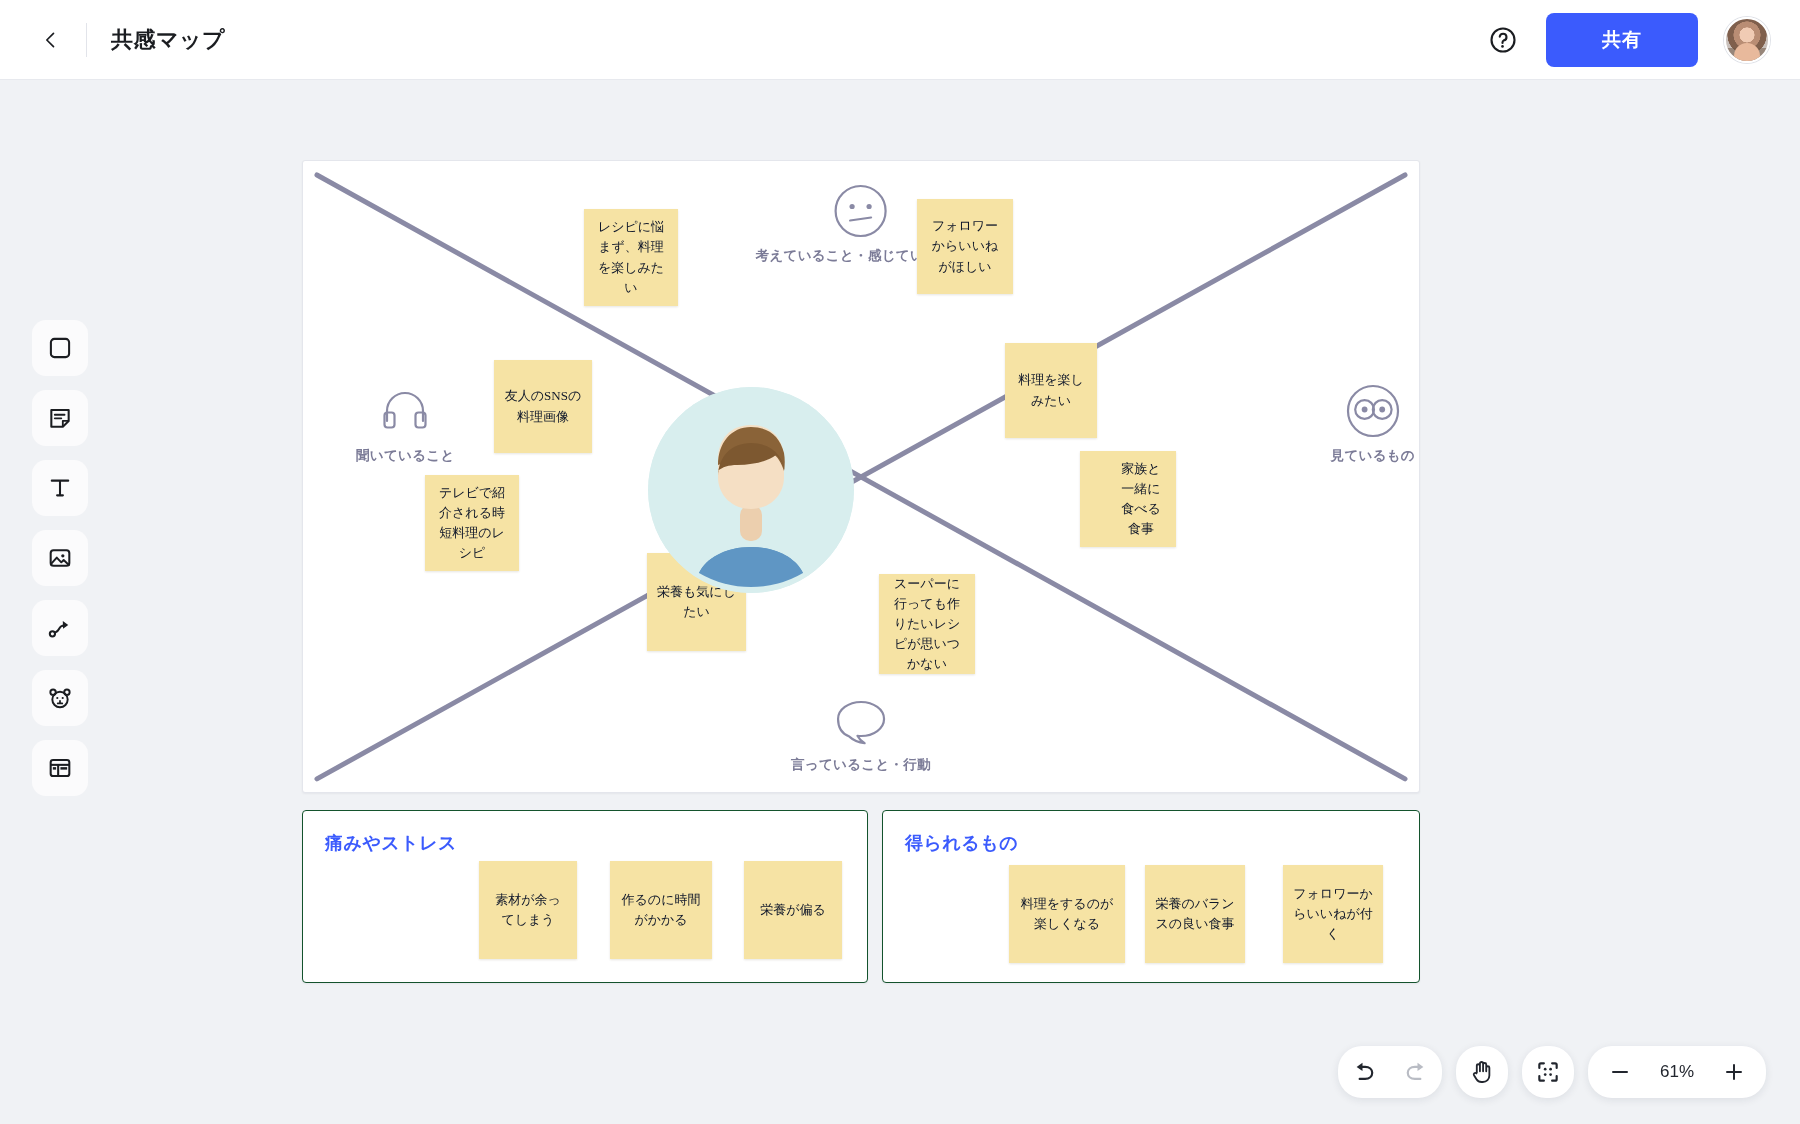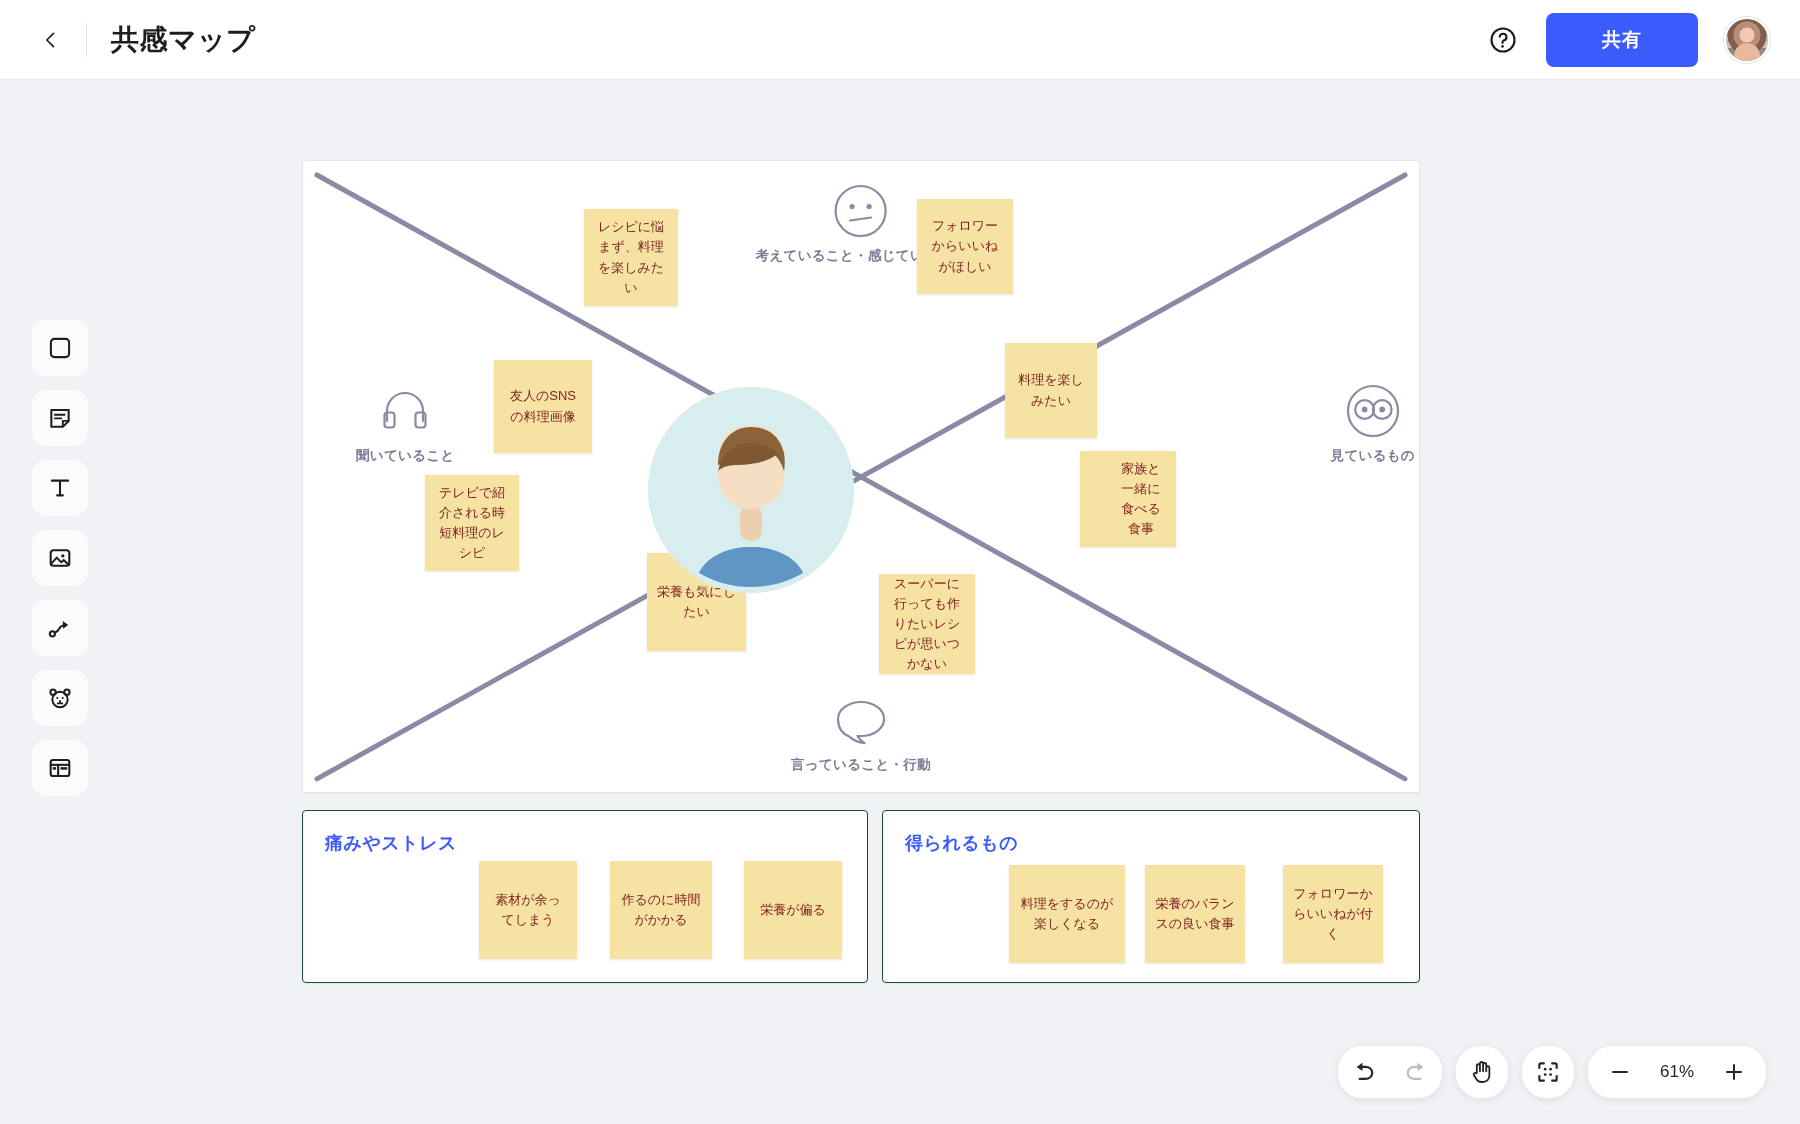--- a/index.html
+++ b/index.html
@@ -19,21 +19,21 @@
     border-bottom: 1px solid #e7e9ee;
     z-index: 40;
   }
   .back-btn {
     width: 46px; height: 46px; margin-left: 28px;
     display: flex; align-items: center; justify-content: center;
     border-radius: 8px; cursor: pointer;
   }
   .divider-v { width: 1px; height: 34px; background: #e2e4ea; margin: 0 24px 0 12px; }
   .doc-title {
-    font-size: 28px; font-weight: 700; color: #1b1d21;
+    font-size: 22px; font-weight: 700; color: #1b1d21;
     letter-spacing: .5px;
   }
   .topbar-right {
     margin-left: auto; display: flex; align-items: center; gap: 26px;
     margin-right: 30px;
   }
   .help-icon { width: 34px; height: 34px; cursor: pointer; display:flex; align-items:center; justify-content:center; }
   .share-btn {
     background: #3b5bfd; color: #fff;
     font-size: 19px; font-weight: 700;
@@ -86,24 +86,25 @@
   }
   .diag { position: absolute; inset: 0; }
 
   
   .note {
     position: absolute;
     background: #f6e3a4;
     display: flex; align-items: center; justify-content: center;
     text-align: center;
     font-size: 13px; line-height: 1.55;
-    color: #7f1d1d;
+    color: #0f172a;
     padding: 6px 10px;
     box-shadow: 0 1px 2px rgba(60,50,20,.12);
     cursor: pointer;
+    font-family: Liberation Serif, serif;
   }
   .note span { display: block; }
 
   
   .qlabel {
     position: absolute;
     display: flex; flex-direction: column; align-items: center;
     color: #7b7b97; font-size: 13.5px; font-weight: 700;
     letter-spacing: .3px;
   }

